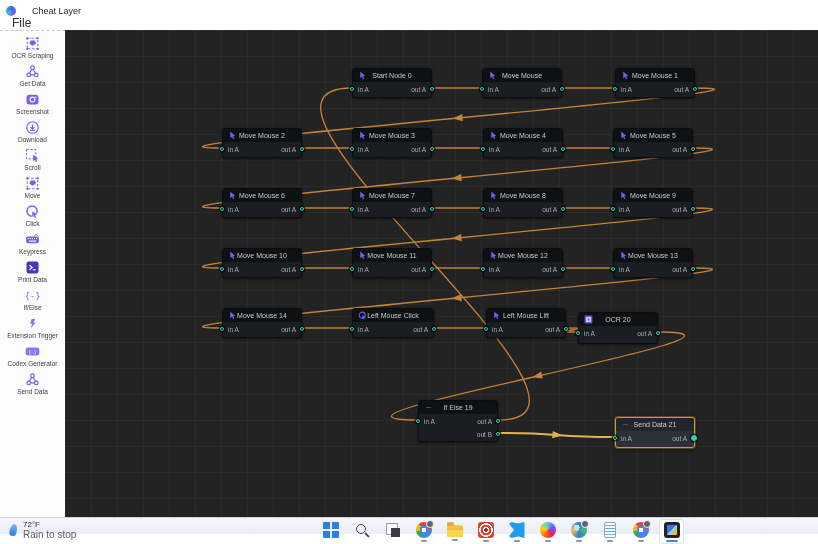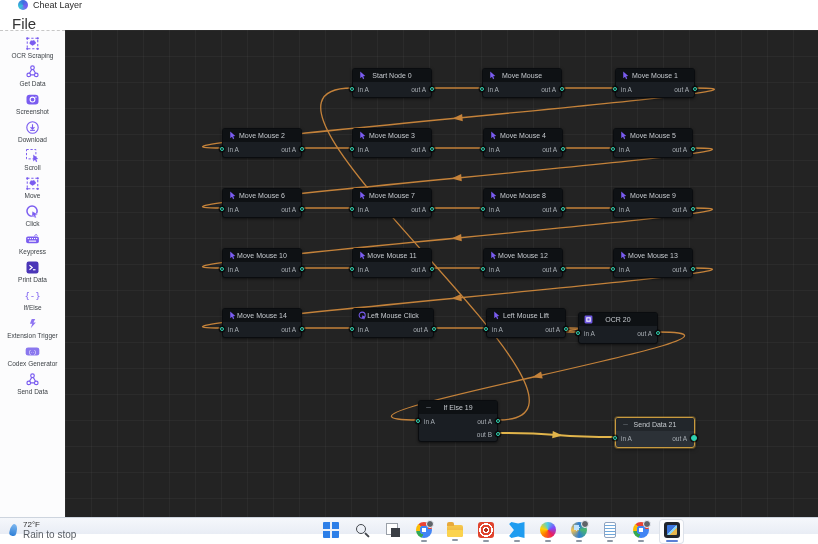--- a/index.html
+++ b/index.html
@@ -1,25 +1,25 @@
 <!DOCTYPE html>
 <html><head>
 <meta charset="utf-8">
 <style>
   * { margin:0; padding:0; box-sizing:border-box; }
   html,body { width:818px; height:544px; overflow:hidden;
     font-family:"Liberation Sans","DejaVu Sans",sans-serif; background:#fff; }
 
   
-  .titlebar { height:16px; background:#fff; display:flex; align-items:flex-start; gap:5px; padding-left:18px; }
+  .titlebar { height:16px; background:#fff; display:flex; align-items:flex-end; gap:16px; padding-left:6px; }
   .app-logo { width:10px; height:10px; border-radius:50%;
     background:conic-gradient(#3b6fe0,#7a5cf0,#35c3d6,#3b6fe0); }
   .app-title { font-size:9px; color:#2b2b2b; }
   .menubar { height:14px; background:#fff; display:flex; align-items:center; padding-left:8px; }
-  .menu-item { font-size:15px; color:#333; padding:0 4px; }
+  .menu-item { font-size:12px; color:#333; padding:0 4px; }
 
   
   .main { display:flex; height:487px; }
   .sidebar { width:65px; background:#fcfcfd; border-top:1px dashed #c7c7c7;
     display:flex; flex-direction:column; align-items:center; padding-top:3px; }
   .sb-item { display:flex; flex-direction:column; align-items:center; gap:1px; padding:2px 0 3px; width:100%; cursor:pointer; }
   .sb-item svg { width:15px; height:15px; display:block; }
   .sb-label { font-size:6.5px; color:#3a3f44; white-space:nowrap; }
 
   .canvas { position:relative; flex:1; background:#232323; overflow:hidden;

